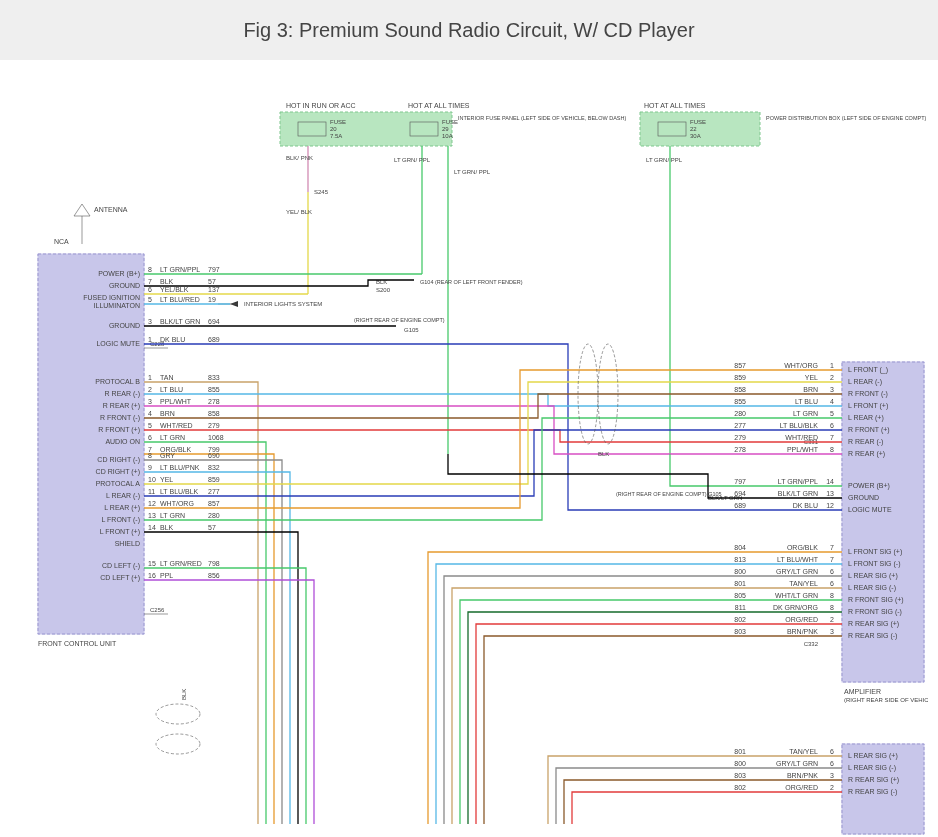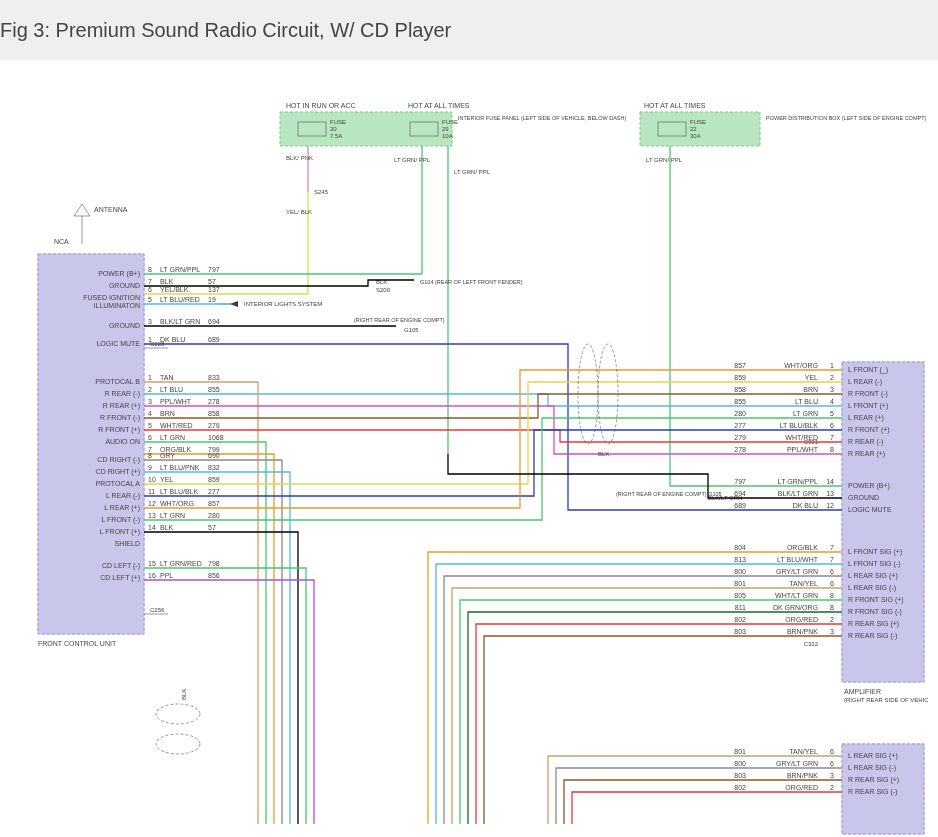--- a/index.html
+++ b/index.html
@@ -1,16 +1,16 @@
 <!DOCTYPE html>
 <html><head>
 <meta charset="utf-8">
 <style>
   html,body{margin:0;padding:0;font-family:Arial,Helvetica,sans-serif;background:#fff;color:#333;}
-  .title-bar{background:#efefef;height:60px;line-height:60px;text-align:left;font-size:20px;color:#444;}
+  .title-bar{background:#efefef;height:60px;line-height:60px;text-align:center;font-size:20px;color:#444;}
   .canvas-wrap{padding:24px 8px 8px 8px;}
   svg{display:block;}
   text{font-size:7px;fill:#444;}
   .lbl-sm{font-size:6px;}
   .wire{stroke-width:1.3;fill:none;}
   .dash{stroke-dasharray:3 2;}
   .box-fill{fill:#c8c6ea;stroke:#c8c6ea;}
   .box-outline{fill:none;stroke:#9a97d0;stroke-width:1;stroke-dasharray:3 2;}
   .fusebox{fill:#b8e6c0;stroke:#7fc78e;stroke-dasharray:3 2;}
   .thin{stroke:#555;stroke-width:.6;fill:none;}

